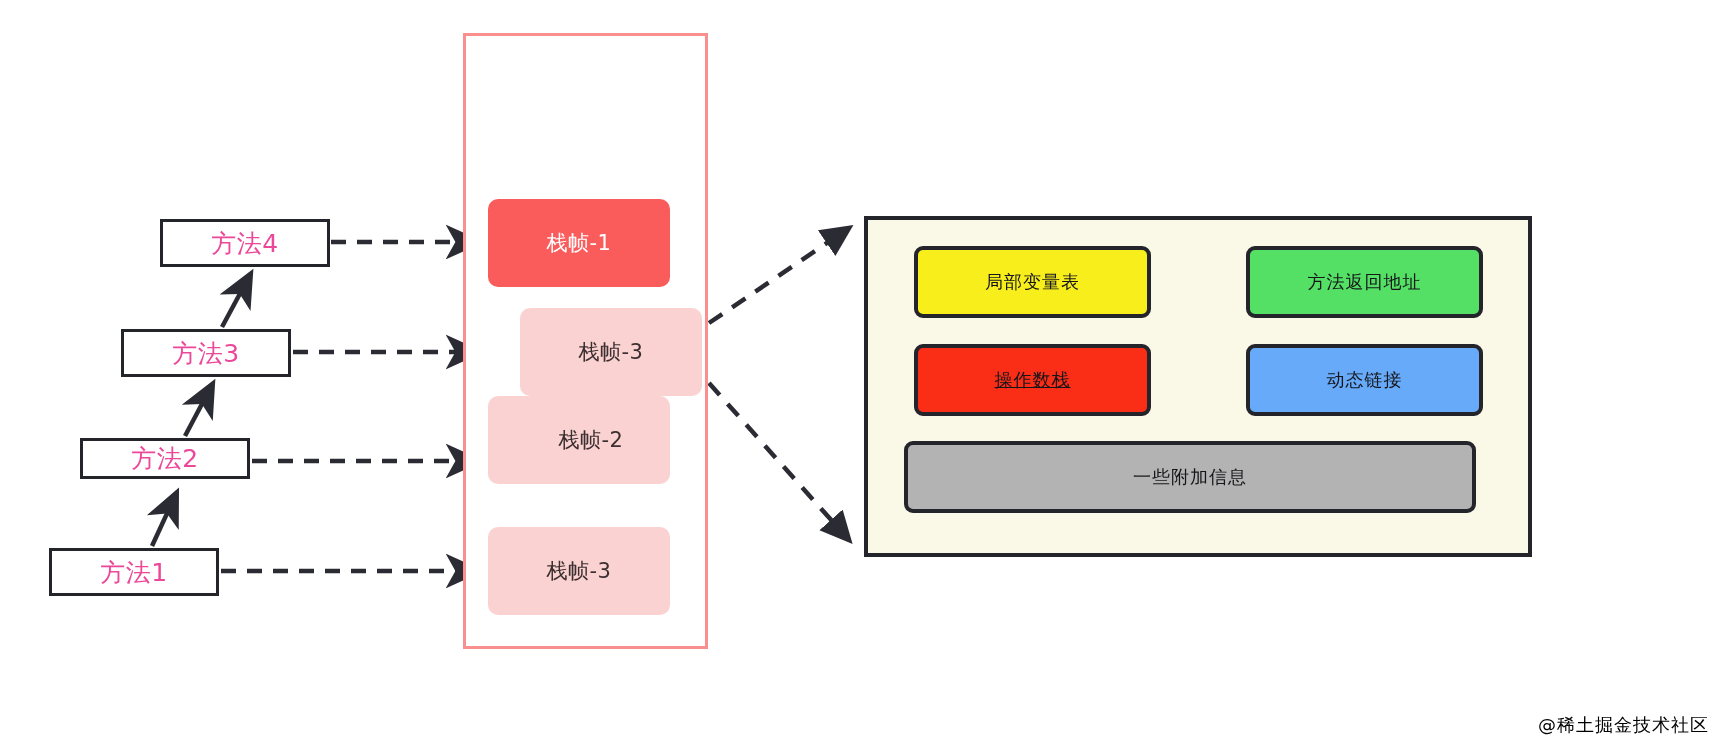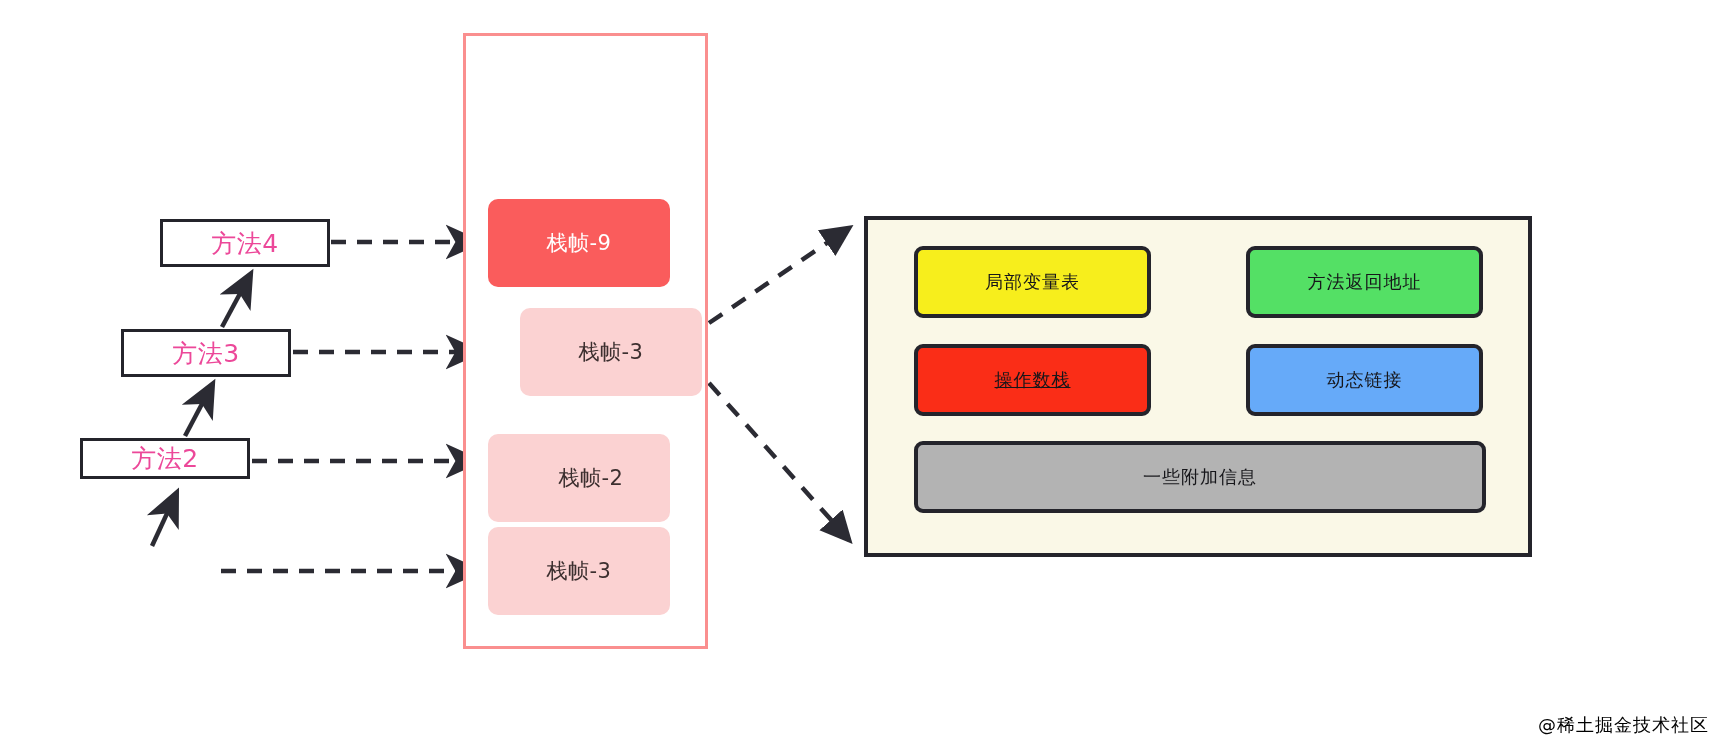--- a/index.html
+++ b/index.html
@@ -142,49 +142,52 @@
 
   <div class="method-box" style="left:160px;top:219px;width:170px;height:48px;">
     <span>方法4</span>
   </div>
   <div class="method-box" style="left:121px;top:329px;width:170px;height:48px;">
     <span>方法3</span>
   </div>
   <div class="method-box" style="left:80px;top:438px;width:170px;height:41px;">
     <span>方法2</span>
   </div>
+  <div class="method-box" style="left:49px;top:548px;width:170px;height:48px;">
+    <span>方法1</span>
+  </div>
 
   <div id="stack-container"></div>
 
   <div class="stack-frame frame-active" style="top:199px;">
-    <span>栈帧-9</span>
+    <span>栈帧-1</span>
   </div>
   <div class="stack-frame frame-idle" style="top:308px;margin-left:32px;">
     <span>栈帧-3</span>
   </div>
-  <div class="stack-frame frame-idle" style="top:434px;padding-left:24px;">
+  <div class="stack-frame frame-idle" style="top:396px;padding-left:24px;">
     <span>栈帧-2</span>
   </div>
   <div class="stack-frame frame-idle" style="top:527px;">
     <span>栈帧-3</span>
   </div>
 
   <div id="detail-panel">
     <div class="slot slot-half c-yellow" style="left:46px;top:26px;">
       <span>局部变量表</span>
     </div>
     <div class="slot slot-half c-green" style="left:378px;top:26px;">
       <span>方法返回地址</span>
     </div>
     <div class="slot slot-half c-red" style="left:46px;top:124px;">
       <span>操作数栈</span>
     </div>
     <div class="slot slot-half c-blue" style="left:378px;top:124px;">
       <span>动态链接</span>
     </div>
-    <div class="slot slot-full c-gray" style="left:46px;top:221px;text-align:right;">
+    <div class="slot slot-full c-gray" style="left:36px;top:221px;text-align:right;">
       <span>一些附加信息</span>
     </div>
   </div>
 
   <div id="watermark">@稀土掘金技术社区</div>
 
 </div>
 
 </body></html>

